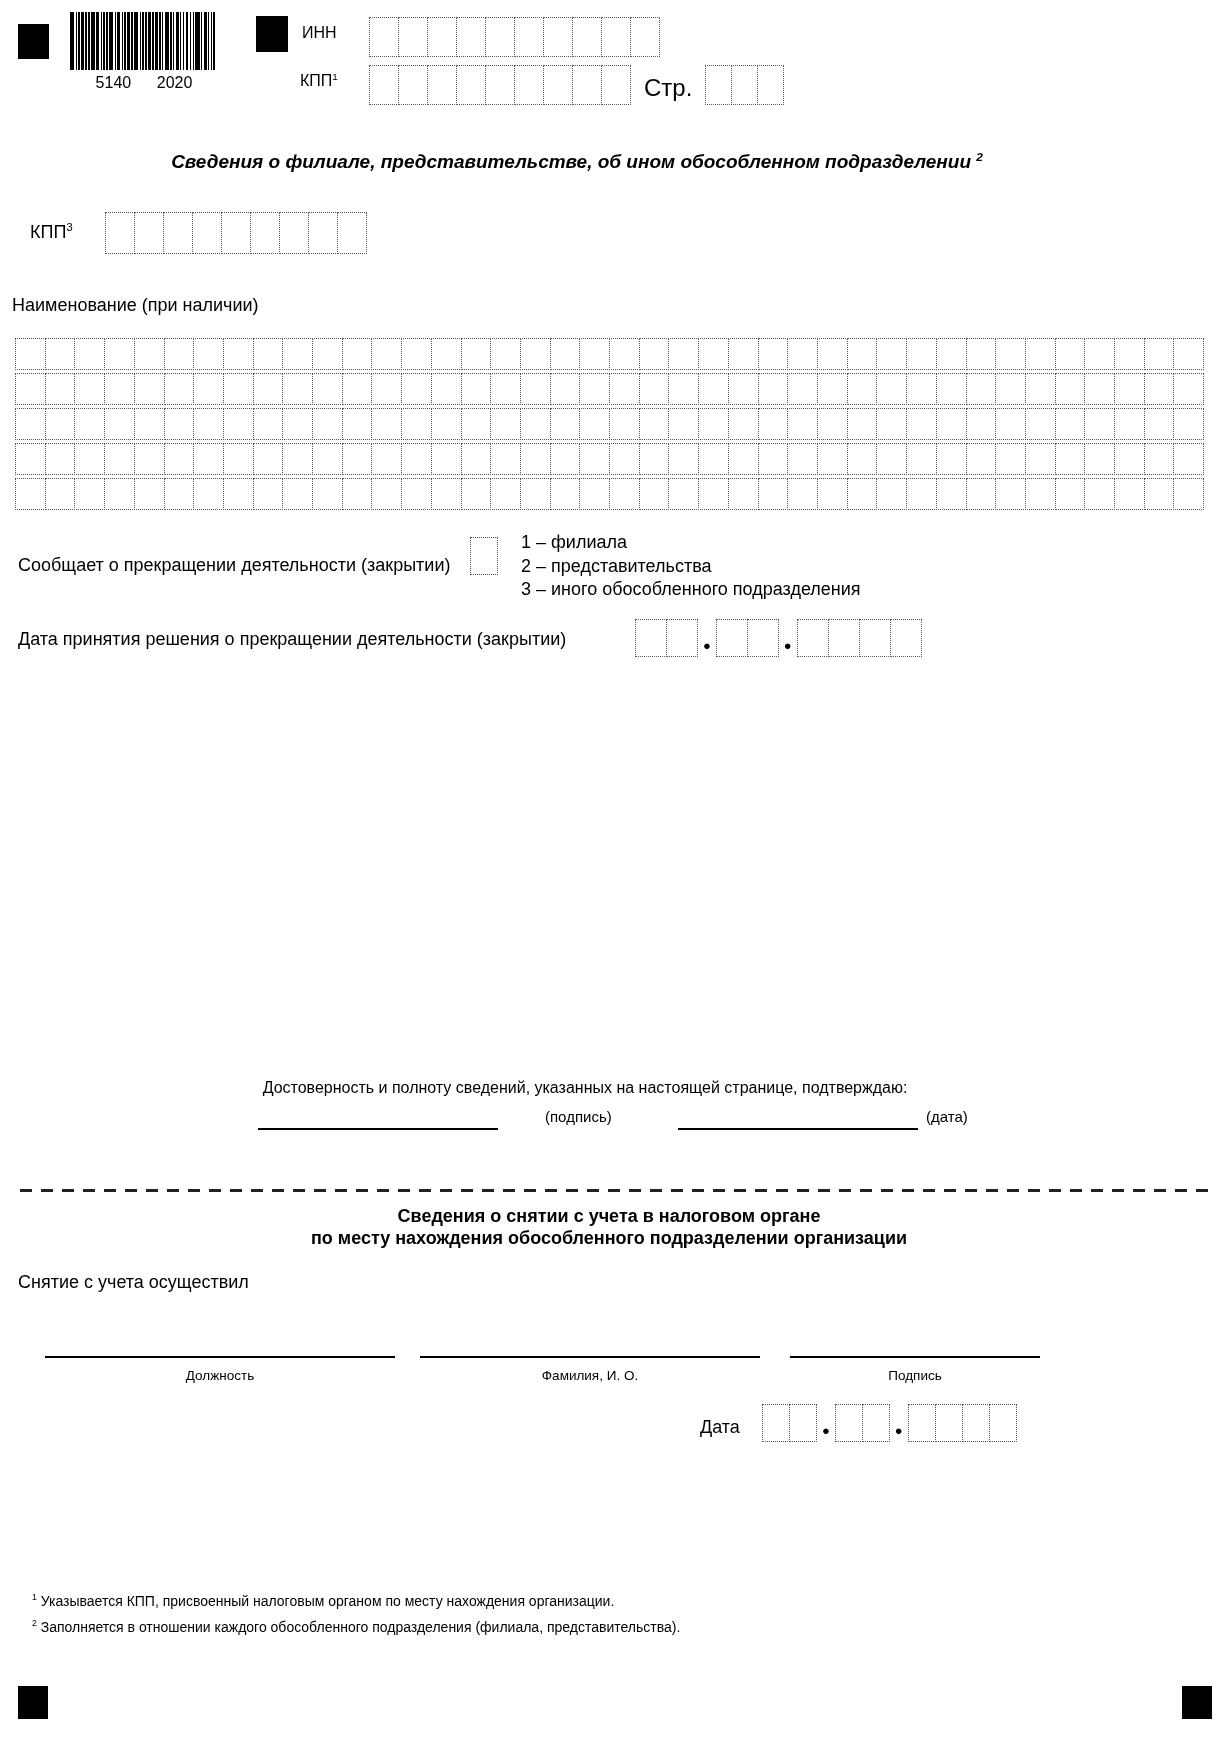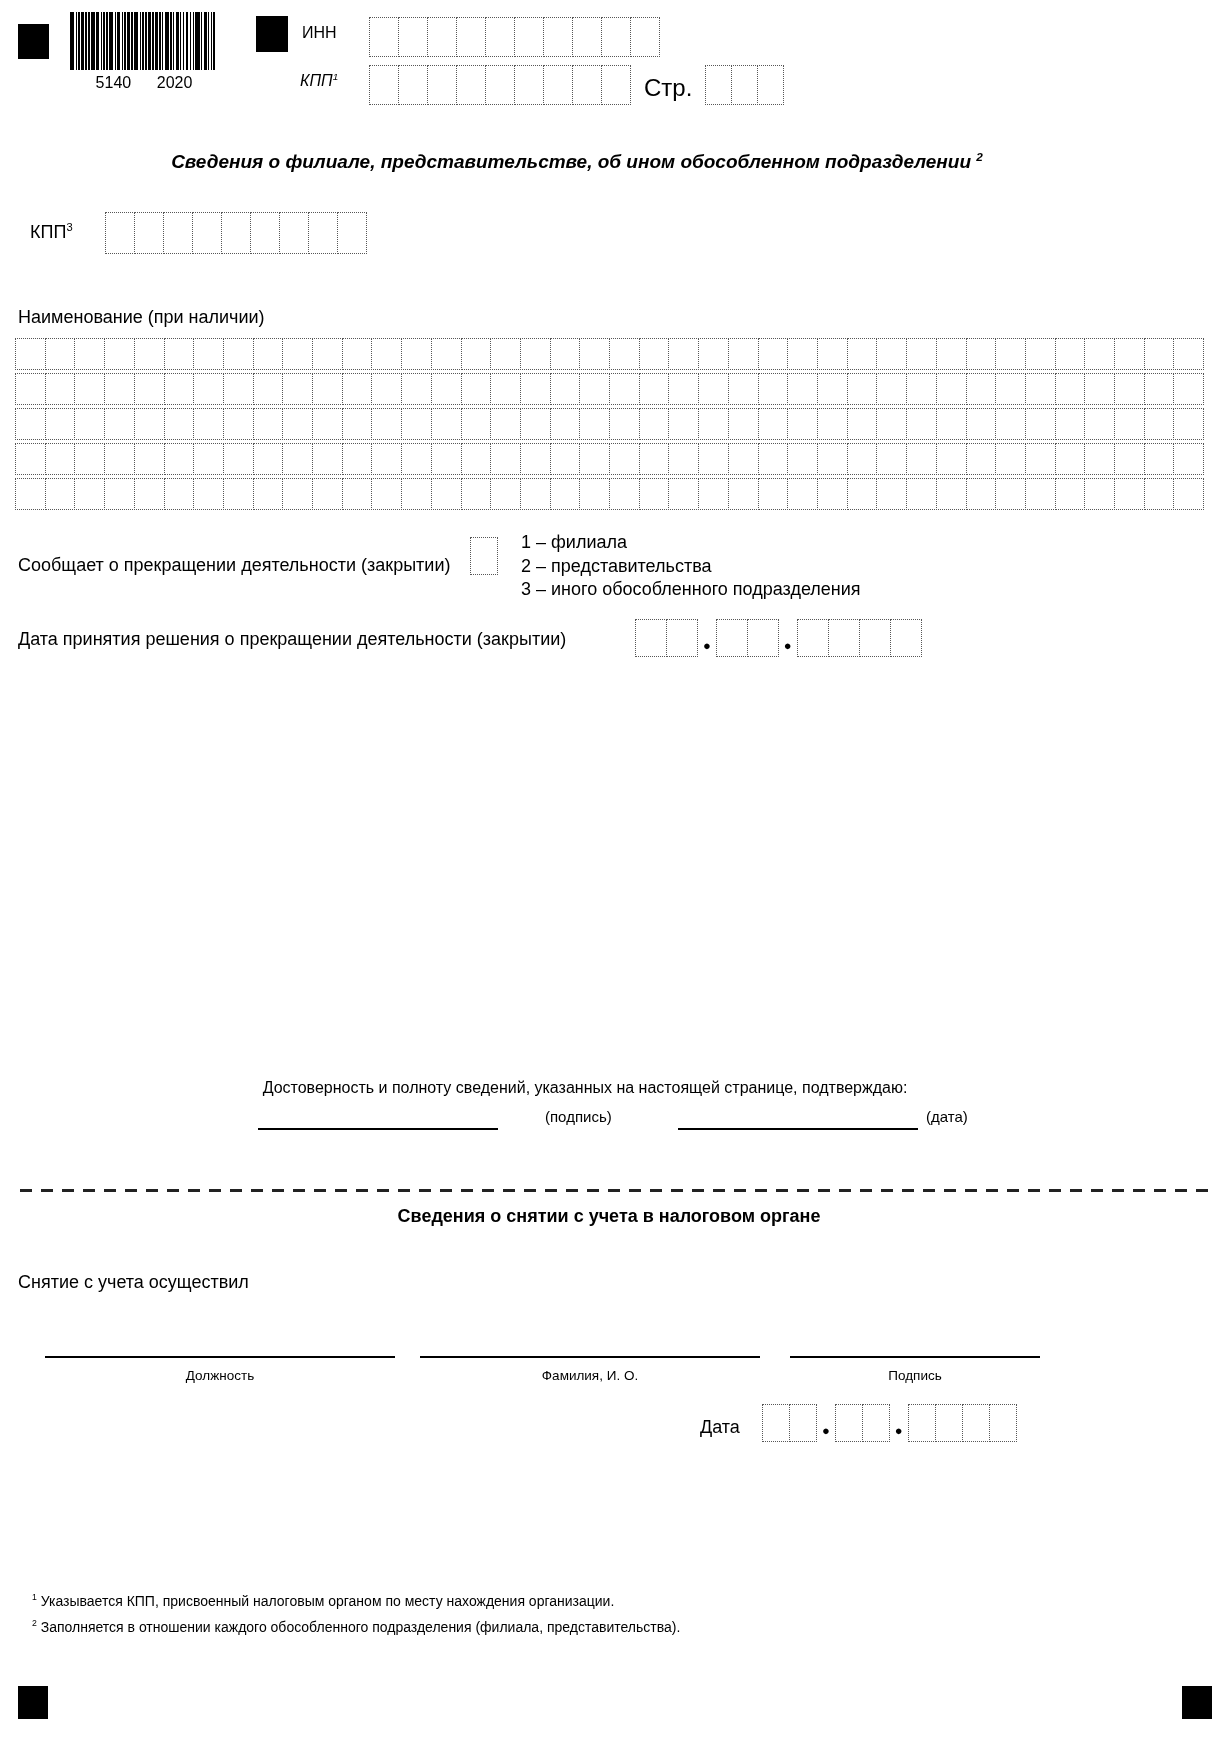--- a/index.html
+++ b/index.html
@@ -122,21 +122,21 @@
       <span class="cell"></span>
       <span class="cell"></span>
       <span class="cell"></span>
       <span class="cell"></span>
       <span class="cell"></span>
       <span class="cell"></span>
       <span class="cell"></span>
       <span class="cell"></span>
     </div>
 
-  <div class="lbl fs21" style="left:300px; top:71px;font-style:italic;"><span>КПП</span><sup>1</sup></div>
+  <div class="lbl fs21" style="left:300px; top:71px;"><span>КПП</span><sup>1</sup></div>
   <div class="cellrow row-c30" style="left:369px; top:65px;">
       <span class="cell"></span>
       <span class="cell"></span>
       <span class="cell"></span>
       <span class="cell"></span>
       <span class="cell"></span>
       <span class="cell"></span>
       <span class="cell"></span>
       <span class="cell"></span>
       <span class="cell"></span>
@@ -157,21 +157,21 @@
       <span class="cell"></span>
       <span class="cell"></span>
       <span class="cell"></span>
       <span class="cell"></span>
       <span class="cell"></span>
       <span class="cell"></span>
       <span class="cell"></span>
       <span class="cell"></span>
     </div>
 
-  <div class="lbl fs18" style="left:18px; top:295px;margin-top:12px;">Наименование (при наличии)</div>
+  <div class="lbl fs18" style="left:12px; top:295px;">Наименование (при наличии)</div>
   <div class="grid" style="left:15px; top:338px;">
       <div class="grid-row">
         <span class="cell"></span>
         <span class="cell"></span>
         <span class="cell"></span>
         <span class="cell"></span>
         <span class="cell"></span>
         <span class="cell"></span>
         <span class="cell"></span>
         <span class="cell"></span>
@@ -410,20 +410,21 @@
 
   <div class="lbl fs16 center" style="left:0; top:1079px; width:1170px; white-space:normal;">Достоверность и полноту сведений, указанных на настоящей странице, подтверждаю:</div>
   <div class="lbl fs15" style="left:537px; top:1108px;margin-left:8px;">(подпись)</div>
   <div class="lbl fs15" style="left:926px; top:1108px;">(дата)</div>
   <div class="sigline" style="left:258px; top:1128px; width:240px;"></div>
   <div class="sigline" style="left:678px; top:1128px; width:240px;"></div>
 
   <div class="dashsep" style="left:20px; top:1189px; width:1188px;"></div>
 
   <div class="lbl fs18 b center" style="left:0; top:1206px; width:1218px;">Сведения о снятии с учета в налоговом органе</div>
+  <div class="lbl fs18 b center" style="left:0; top:1228px; width:1218px;">по месту нахождения обособленного подразделении организации</div>
   <div class="lbl fs18" style="left:18px; top:1272px;">Снятие с учета осуществил</div>
 
   <div class="sigline" style="left:45px; top:1356px; width:350px;"></div>
   <div class="lbl fs13 center" style="left:45px; top:1368px; width:350px;">Должность</div>
 
   <div class="sigline" style="left:420px; top:1356px; width:340px;"></div>
   <div class="lbl fs13 center" style="left:420px; top:1368px; width:340px;">Фамилия, И. О.</div>
 
   <div class="sigline" style="left:790px; top:1356px; width:250px;"></div>
   <div class="lbl fs13 center" style="left:790px; top:1368px; width:250px;">Подпись</div>

